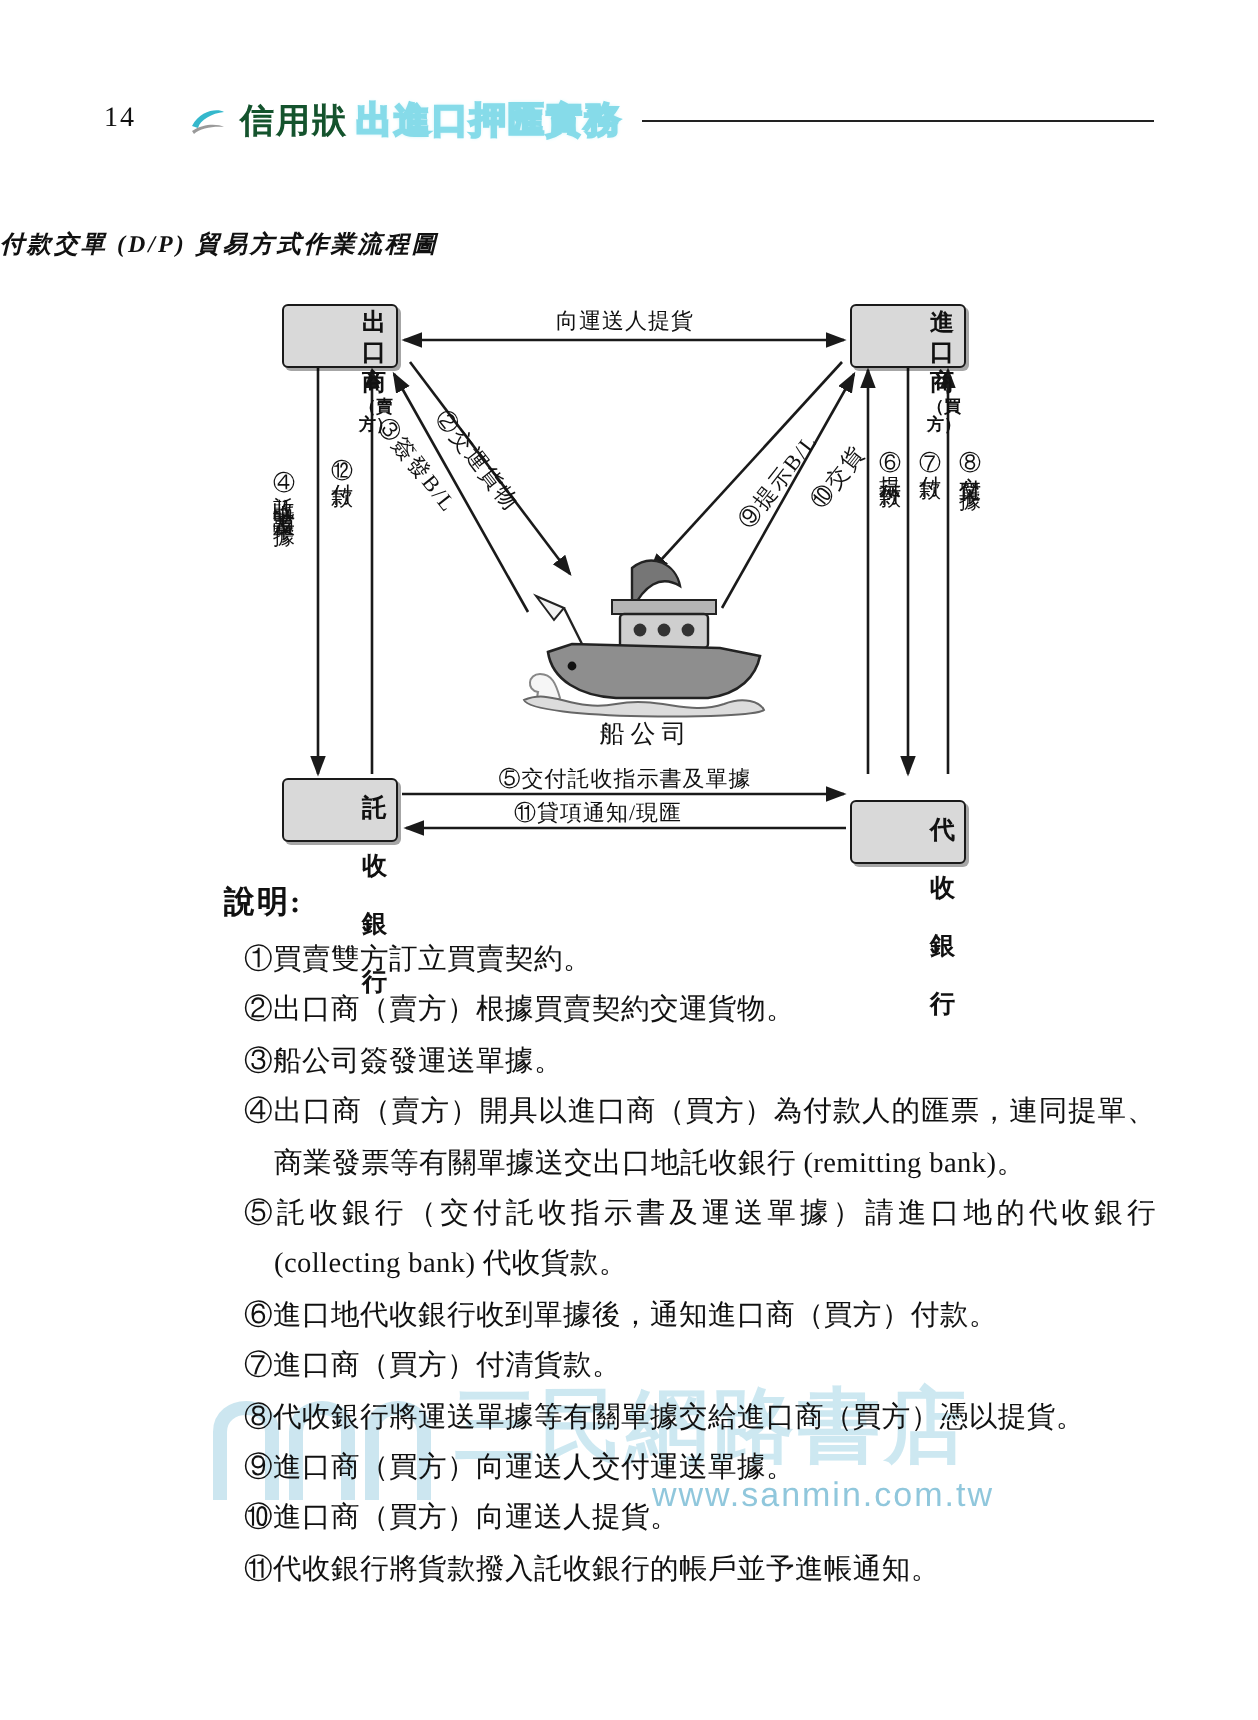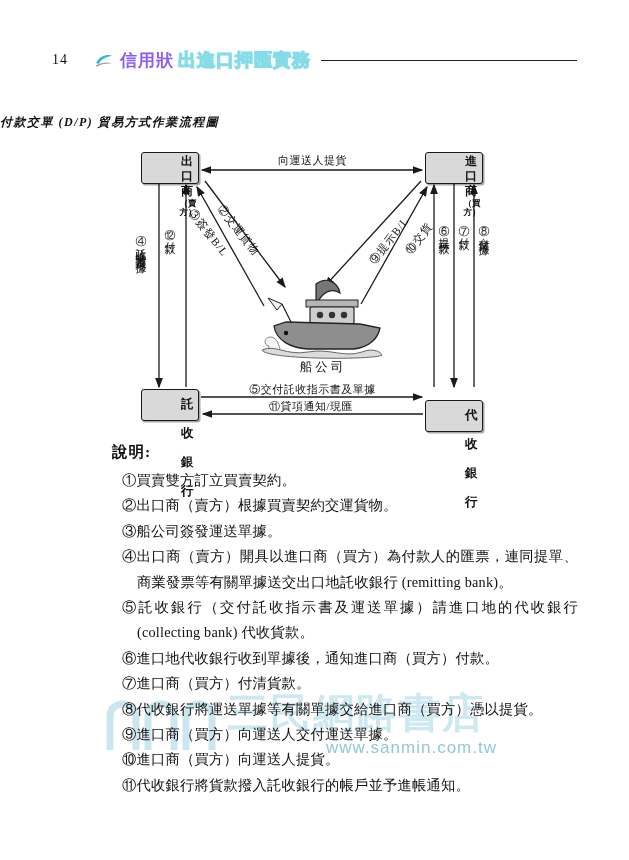--- a/index.html
+++ b/index.html
@@ -5,21 +5,21 @@
   html,body{margin:0;padding:0;}
   body{width:629px;height:860px;background:#ffffff;position:relative;
        font-family:"Liberation Serif","DejaVu Serif",serif;color:#111;}
   .page{position:absolute;inset:0;overflow:hidden;background:#fff;}
 
   
   .hdr{position:absolute;left:52px;right:52px;top:46px;height:28px;display:flex;align-items:center;}
   .pagenum{font-size:14px;letter-spacing:1px;margin-right:26px;}
   .brand-icon{margin-right:6px;display:inline-flex;}
   .ht-dark{font-family:"Liberation Sans","DejaVu Sans",sans-serif;font-weight:bold;
-           font-size:17px;color:#8b5cf6;letter-spacing:1px;}
+           font-size:17px;color:#14532d;letter-spacing:1px;}
   .ht-light{font-family:"Liberation Sans","DejaVu Sans",sans-serif;font-weight:bold;
             font-size:18px;color:#e6f9fc;-webkit-text-stroke:1.2px #86dbe9;
             text-shadow:0 0 2px #b5ecf4;letter-spacing:1px;margin-left:4px;}
   .hdr-rule{flex:1;border-top:1.6px solid #222;margin-left:10px;height:0;}
 
   
   .fig-title{position:absolute;top:114px;left:0;width:629px;
              font-size:12px;font-weight:bold;letter-spacing:1.5px;font-style:italic;}
 
   
@@ -118,21 +118,21 @@
     </div>
     <div class="dbox" style="left:425px;top:12px;width:58px;height:32px;">
       <div class="nm">進口商</div>
       <div class="sub">（買方）</div>
     </div>
     <div class="dbox bank" style="left:141px;top:249px;width:58px;height:32px;">託收銀行</div>
     <div class="dbox bank" style="left:425px;top:260px;width:58px;height:32px;">代收銀行</div>
 
     <div class="alabel center-lab" style="left:240px;top:13px;width:145px;">向運送人提貨</div>
     <div class="alabel center-lab" style="left:210px;top:242px;width:205px;">⑤交付託收指示書及單據</div>
-    <div class="alabel" style="left:257px;top:259px;margin-left:12px;">⑪貸項通知/現匯</div>
+    <div class="alabel" style="left:257px;top:259px;">⑪貸項通知/現匯</div>
 
     <div class="vlabel" style="left:134px;top:86px;">④託收申請書及單據</div>
     <div class="vlabel" style="left:163px;top:80px;">⑫付款</div>
     <div class="vlabel" style="left:437px;top:76px;">⑥提示付款</div>
     <div class="vlabel" style="left:457px;top:76px;">⑦付款</div>
     <div class="vlabel" style="left:477px;top:76px;">⑧交付單據</div>
 
     <div class="dlabel rot-l" style="left:197px;top:66px;">③簽發B/L</div>
     <div class="dlabel rot-l" style="left:226px;top:62px;">②交運貨物</div>
     <div class="dlabel rot-r" style="left:366px;top:118px;">⑨提示B/L</div>

